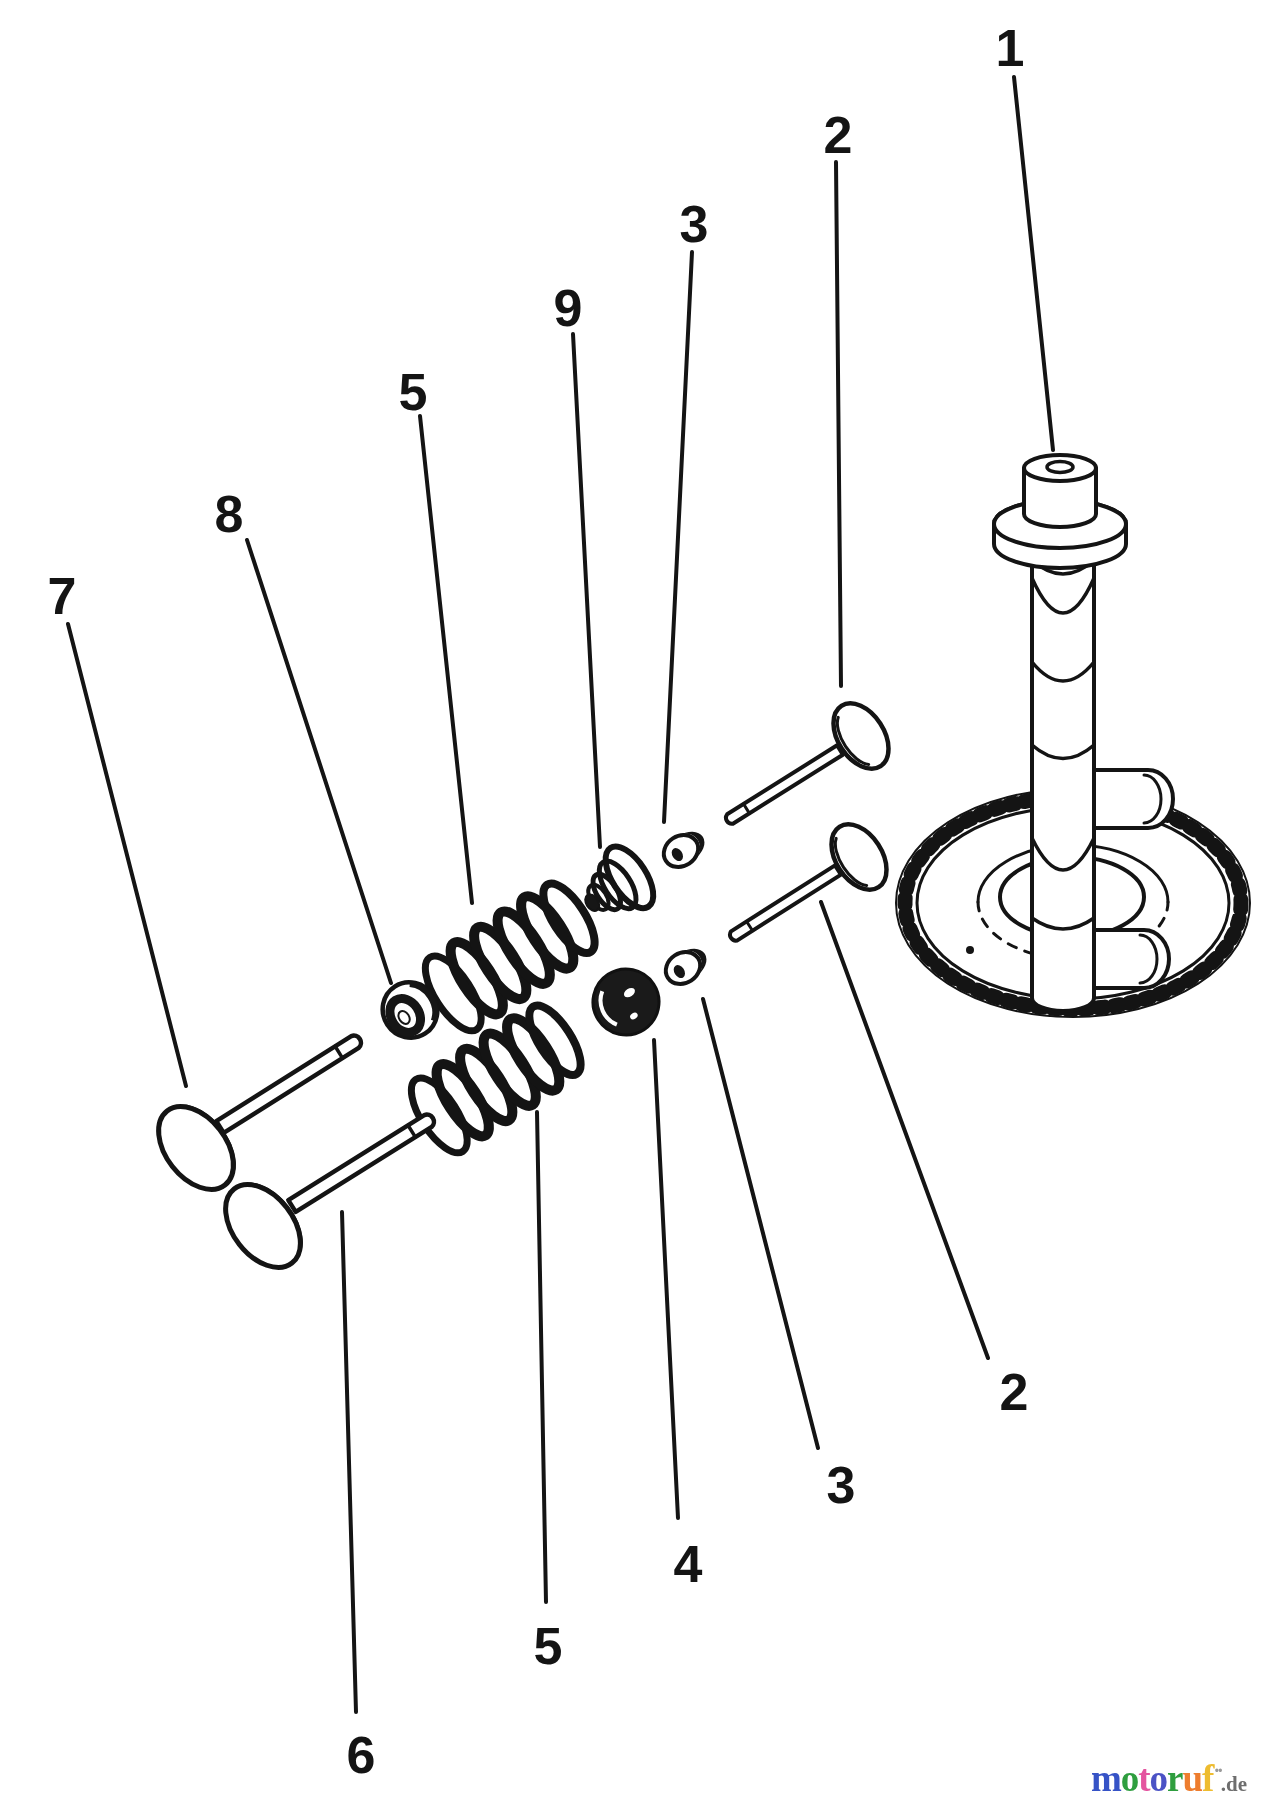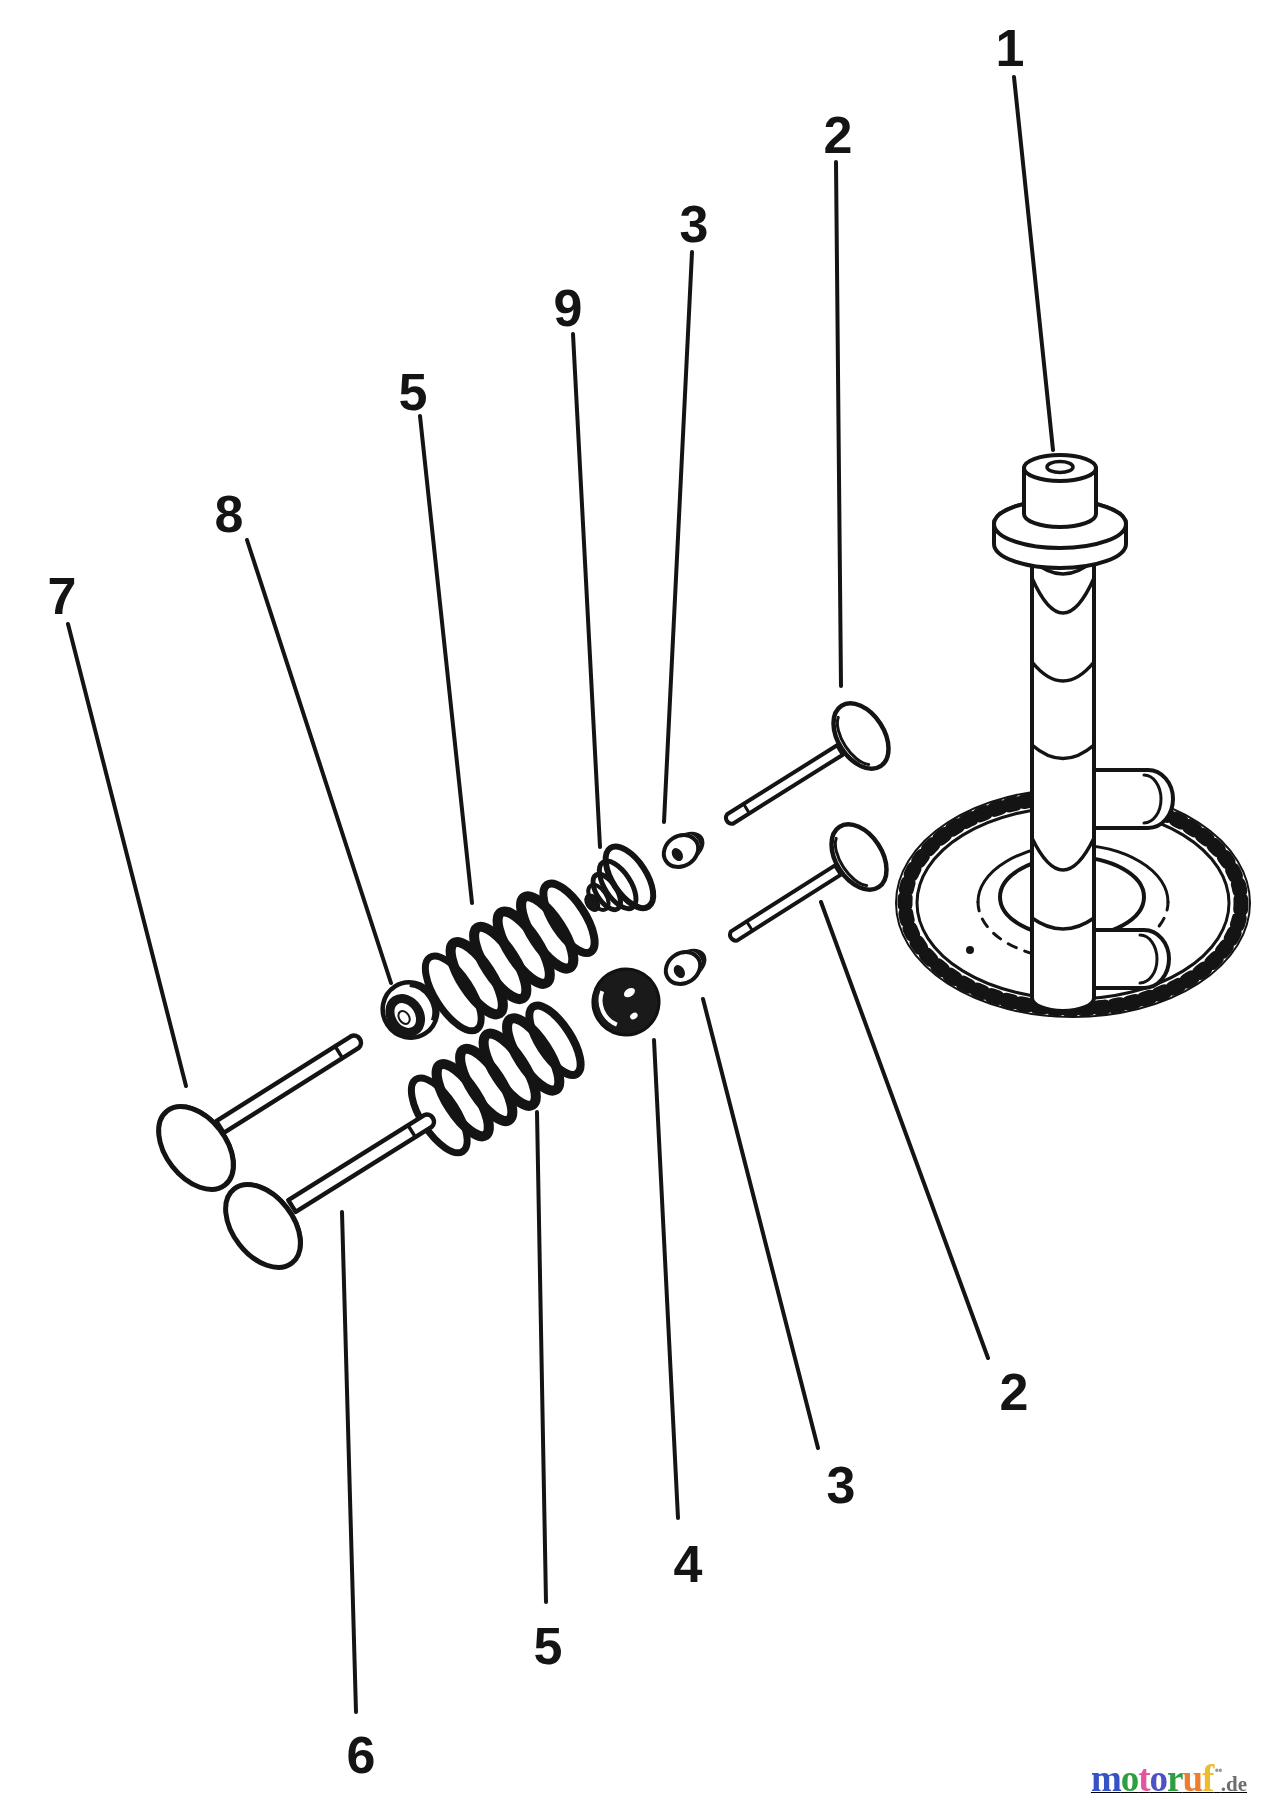--- a/index.html
+++ b/index.html
@@ -4,21 +4,21 @@
 <style>
   html,body{margin:0;padding:0;background:#ffffff;}
   body{width:1267px;height:1800px;position:relative;overflow:hidden;
        font-family:"Liberation Sans",sans-serif;}
   #stage{position:absolute;left:0;top:0;width:1267px;height:1800px;}
   svg{display:block}
   .leader{stroke:#141414;stroke-width:4;stroke-linecap:round;}
   text.callout{font:bold 52px "Liberation Sans",sans-serif;fill:#141414;text-anchor:middle;}
   .ink{stroke:#141414;stroke-linecap:round;stroke-linejoin:round;}
   #logo{position:absolute;right:20px;bottom:3px;white-space:nowrap;
-        font-family:"Liberation Serif",serif;font-weight:bold;line-height:1;text-decoration:underline;}
+        font-family:"Liberation Serif",serif;font-weight:bold;line-height:1;}
   #logo-word span{font-size:37px;letter-spacing:-1px;}
   .logo-dots{font-size:20px;color:#9a9a9a;vertical-align:14px;letter-spacing:-3px;}
   .logo-suffix{font-size:21px;color:#6e6e6e;}
 </style>
 </head>
 <body>
 
 <div id="stage">
 <svg id="diagram" width="1267" height="1800" viewBox="0 0 1267 1800" xmlns="http://www.w3.org/2000/svg">
 

